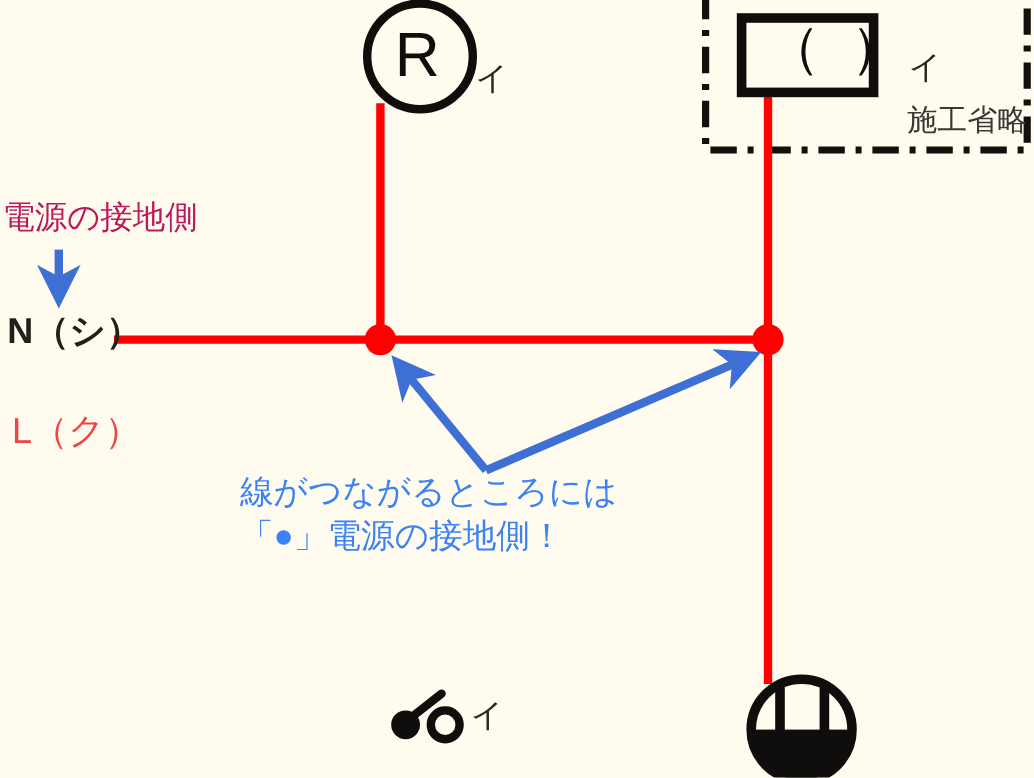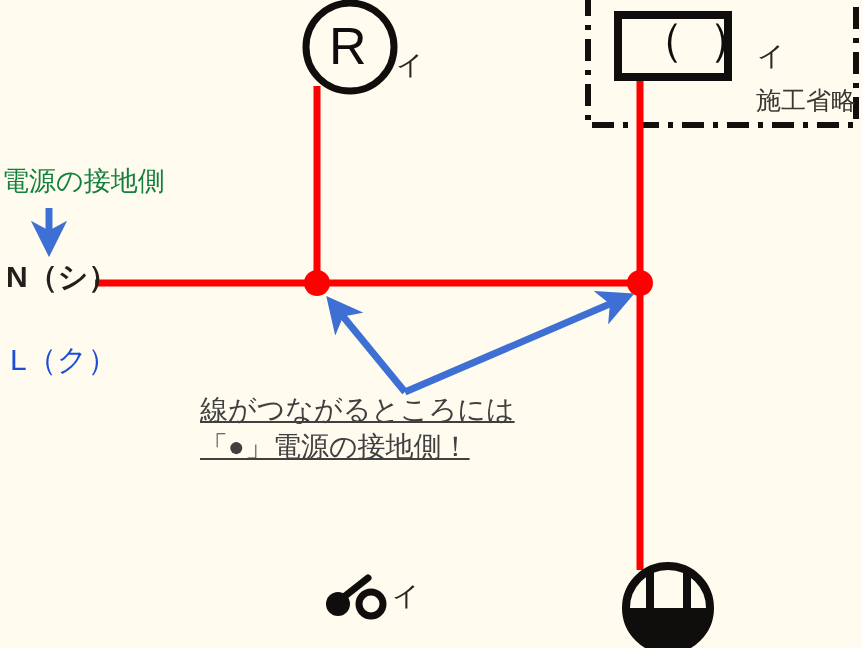--- a/index.html
+++ b/index.html
@@ -37,37 +37,36 @@
     left: 6px;
     top: 262px;
     font-size: 30px;
     color: #231F1A;
     font-weight: bold;
   }
   #label-l-terminal {
     left: 10px;
     top: 345px;
     font-size: 30px;
-    color: #1d4ed8;
+    color: #ef4444;
   }
   
   #label-ground-side {
     left: 2px;
     top: 168px;
     font-size: 27px;
-    color: #15803d;
+    color: #be185d;
   }
   
   #label-junction-note {
     left: 200px;
     top: 392px;
     font-size: 28px;
-    color: #404040;
+    color: #3b82f6;
     line-height: 1.32;
-    text-decoration: underline;
   }
   
   #label-construction-omitted {
     left: 722px;
     top: 88px;
     font-size: 25px;
     color: #3B3833;
     margin-left: 34px;
   }
   

